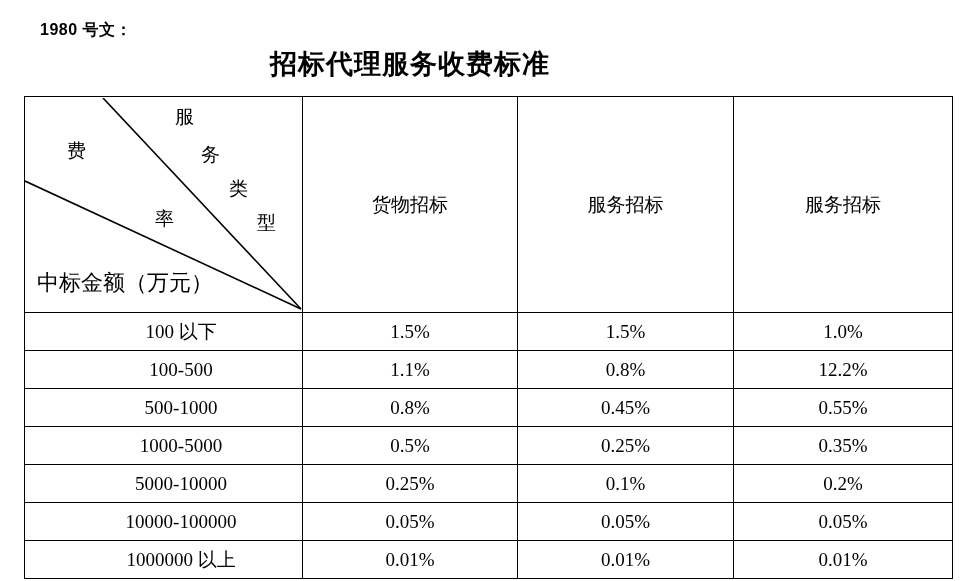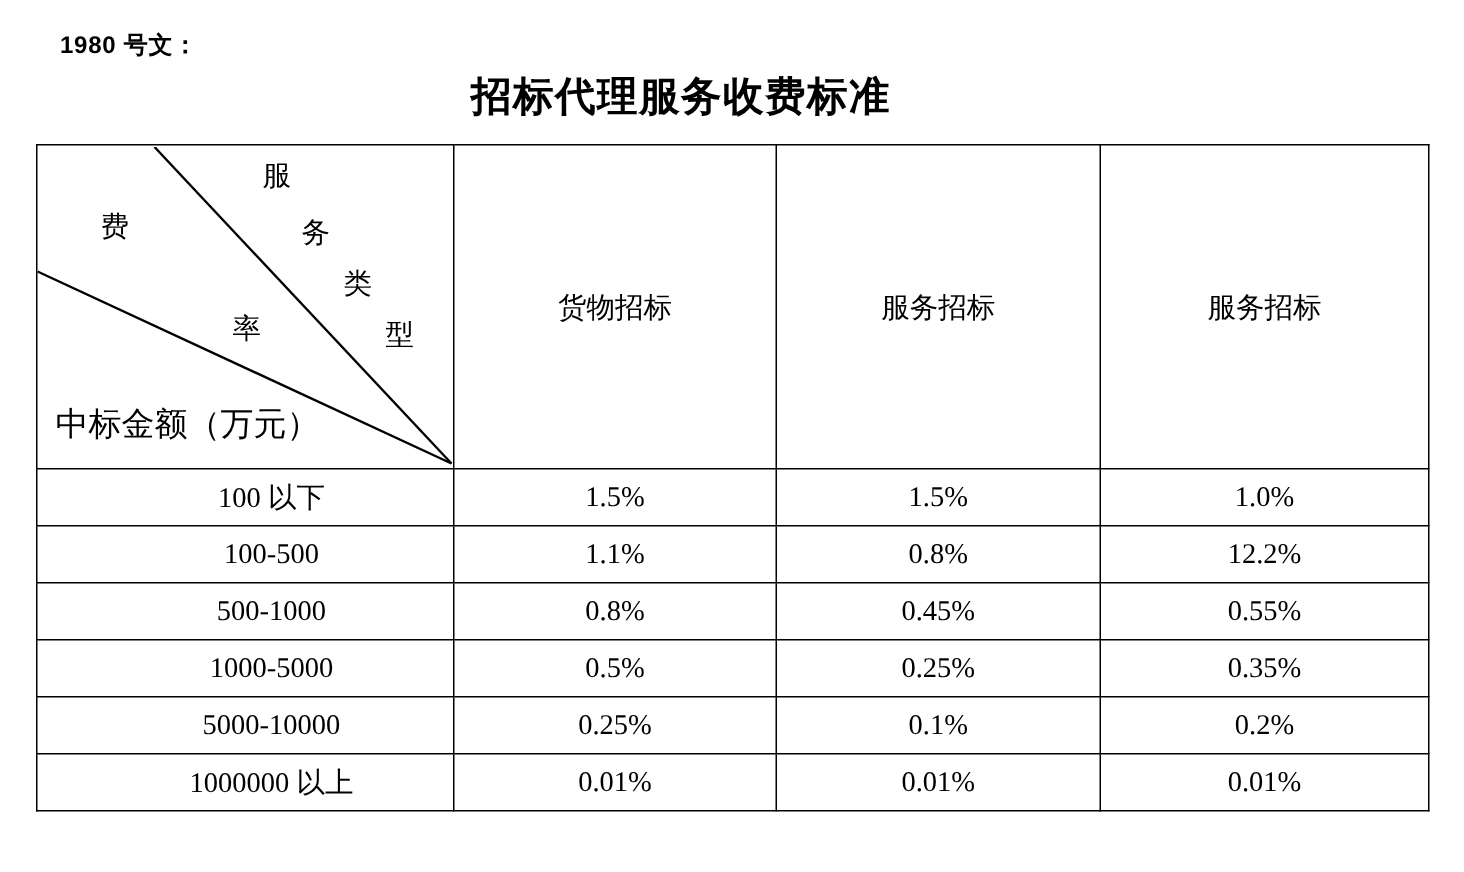--- a/index.html
+++ b/index.html
@@ -31,21 +31,20 @@
   .doc-title {
     position: absolute;
     left: 0;
     top: 46px;
     width: 820px;
     text-align: center;
     font-family: "Liberation Serif", serif;
     font-weight: bold;
     font-size: 27px;
     letter-spacing: 1px;
-    margin-left: 44px;
   }
   .table-wrap {
     position: absolute;
     left: 24px;
     top: 96px;
     width: 928px;
   }
   table.fee {
     border-collapse: collapse;
     width: 928px;
@@ -168,20 +167,26 @@
           <td class="val">0.25%</td>
           <td class="val">0.35%</td>
         </tr>
         <tr>
           <td class="rowlabel">5000-10000</td>
           <td class="val">0.25%</td>
           <td class="val">0.1%</td>
           <td class="val">0.2%</td>
         </tr>
         <tr>
+          <td class="rowlabel">10000-100000</td>
+          <td class="val">0.05%</td>
+          <td class="val">0.05%</td>
+          <td class="val">0.05%</td>
+        </tr>
+        <tr>
           <td class="rowlabel">1000000 以上</td>
           <td class="val">0.01%</td>
           <td class="val">0.01%</td>
           <td class="val">0.01%</td>
         </tr>
       </tbody>
     </table>
   </div>
 
 </div>

